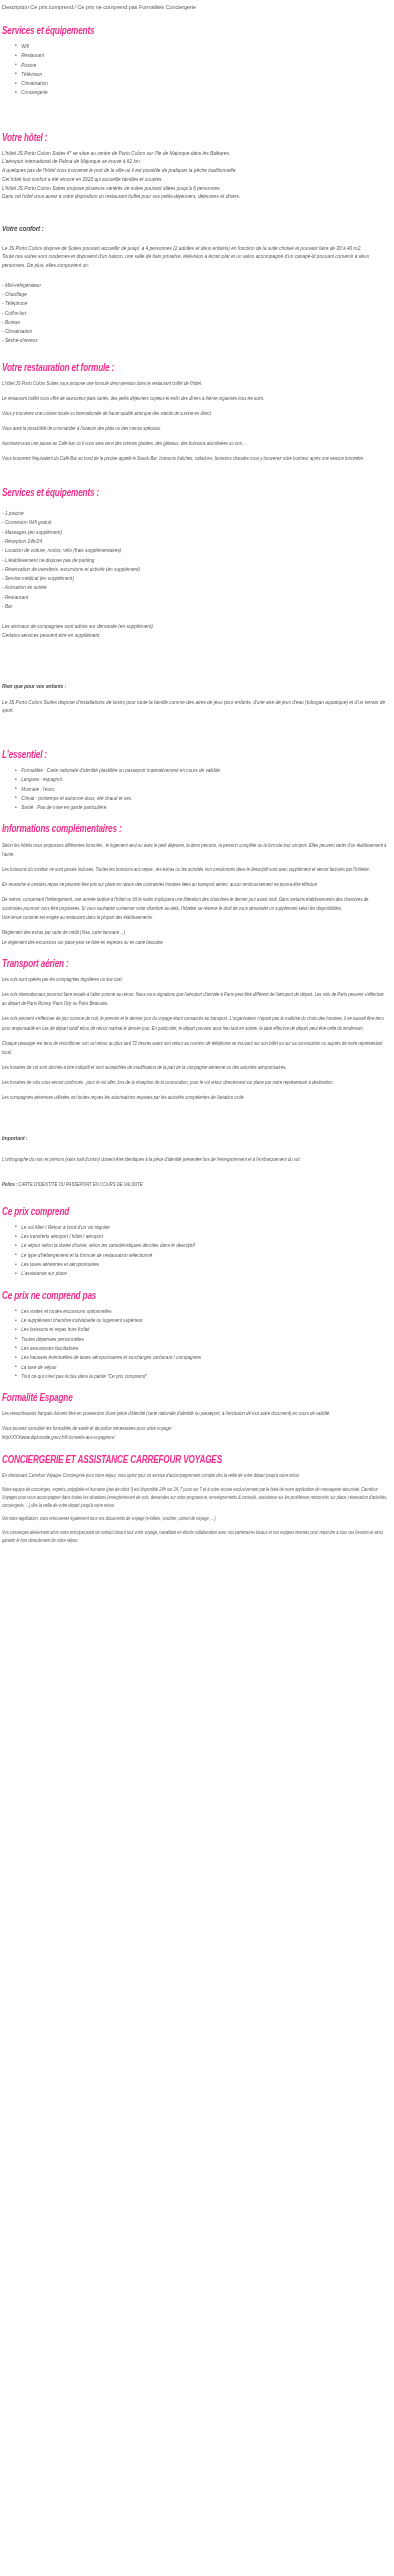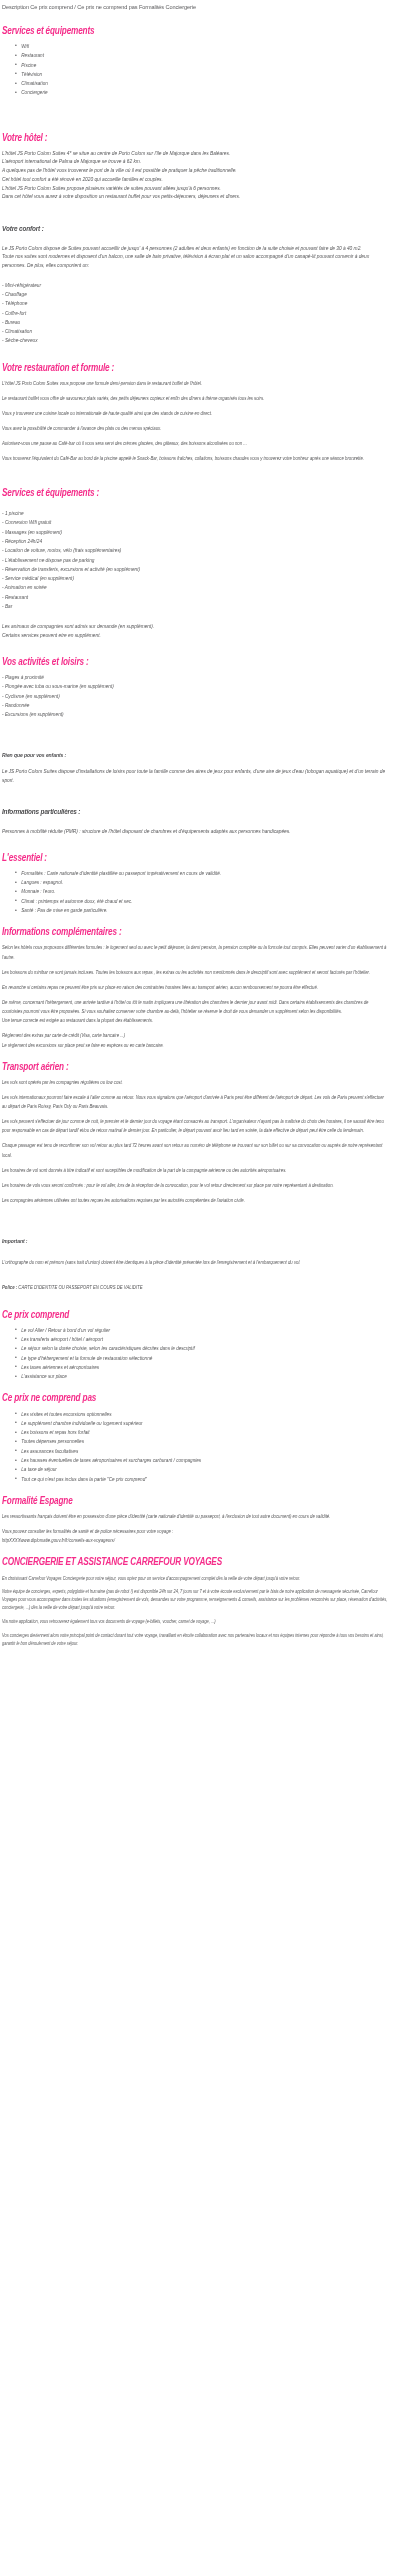--- a/index.html
+++ b/index.html
@@ -237,46 +237,31 @@
       <li>- Restaurant</li>
       <li>- Bar</li>
     </ul>
     <div class="spacer-sm"></div>
     <p class="body tight">Les animaux de compagnies sont admis sur demande (en supplément).</p>
     <p class="body">Certains services peuvent etre en supplément.</p>
   </section>
 
   <div class="spacer-md"></div>
 
-  <section class="block">
-    <h2 class="pink">Vos activités et loisirs :</h2>
-    <ul class="dashes">
-      <li>- Plages à proximité</li>
-      <li>- Plongée avec tuba ou sous-marine (en supplément)</li>
-      <li>- Cyclisme (en supplément)</li>
-      <li>- Randonnée</li>
-      <li>- Excursions (en supplément)</li>
-    </ul>
-  </section>
 
   <div class="spacer-xl"></div>
 
   <section class="block">
     <h3 class="sub">Rien que pour vos enfants :</h3>
     <div class="spacer-sm"></div>
     <p class="body">Le JS Porto Colom Suites dispose d'installations de loisirs pour toute la famille comme des aires de jeux pour enfants, d'une aire de jeux d'eau (tobogan aquatique) et d'un terrain de sport.</p>
   </section>
 
   <div class="spacer-lg"></div>
 
-  <section class="block">
-    <h2 class="dark">Informations particulières :</h2>
-    <div class="spacer-sm"></div>
-    <p class="body">Personnes à mobilité réduite (PMR) : structure de l'hôtel disposant de chambres et d'équipements adaptés aux personnes handicapées.</p>
-  </section>
 
   <div class="spacer-md"></div>
 
   <section class="block">
     <h2 class="pink">L'essentiel :</h2>
     <ul class="bullets">
       <li>Formalités : Carte nationale d'identité plastifiée ou passeport impérativement en cours de validité.</li>
       <li>Langues : espagnol.</li>
       <li>Monnaie : l'euro.</li>
       <li>Climat : printemps et automne doux, été chaud et sec.</li>

